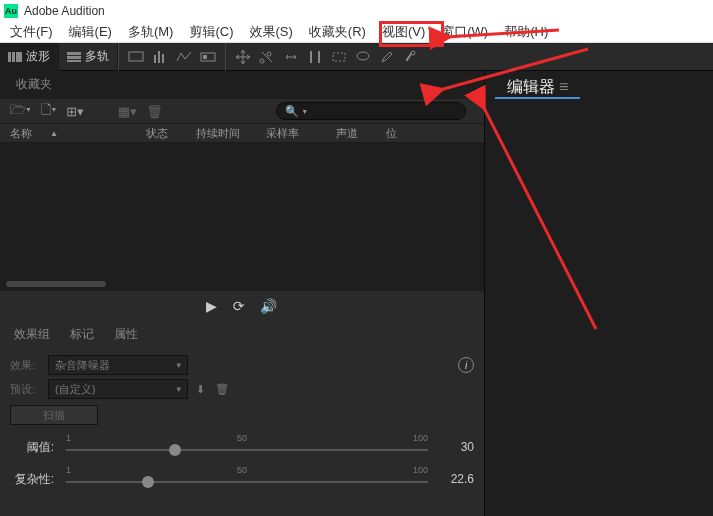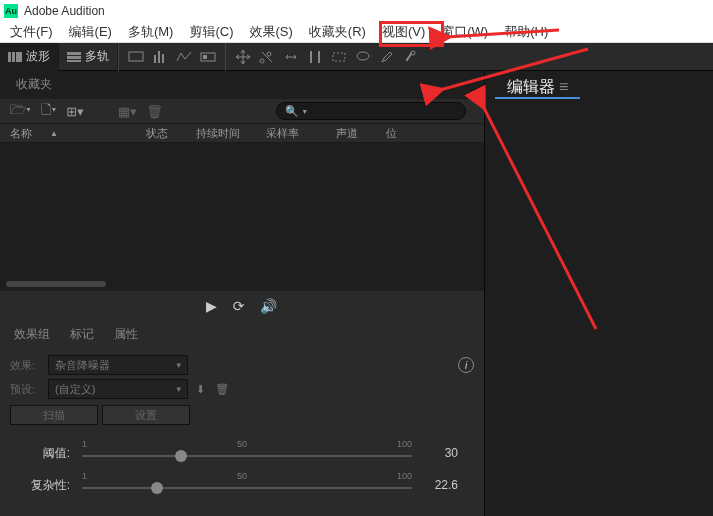--- a/index.html
+++ b/index.html
@@ -34,23 +34,23 @@
 .transport .btn{cursor:pointer}
 .lower-panel{flex:1;background:#2a2a2a;display:flex;flex-direction:column;min-height:0}
 .lower-tabs{height:28px;display:flex;align-items:flex-end;font-size:12px;gap:0;padding-left:4px}
 .lower-tabs .tab{padding:6px 10px}
 .diag-body{flex:1;padding:6px 10px;font-size:11px;color:#777;overflow:hidden}
 .form-row{display:flex;align-items:center;gap:4px;margin-bottom:4px}
 .form-row .label{width:34px;color:#666}
 .dropdown{width:140px;height:20px;background:#222;border:1px solid #111;padding:0 6px;display:flex;align-items:center;justify-content:space-between;color:#777;font-size:11px}
 .dropdown .chev{font-size:9px}
 .info-icon{margin-left:auto;width:16px;height:16px;border:1px solid #888;border-radius:50%;display:flex;align-items:center;justify-content:center;font-size:10px;font-style:italic;color:#ccc}
-.action-row{display:flex;gap:4px;margin:6px 0 16px}
+.action-row{display:flex;gap:4px;margin:6px 0 10px}
 .action-btn{flex:0 0 88px;height:20px;background:#333;border:1px solid #111;color:#666;font-size:11px;display:flex;align-items:center;justify-content:center}
-.slider-row{display:flex;align-items:center;gap:12px;margin:8px 16px}
+.slider-row{display:flex;align-items:center;gap:12px;margin:8px 0}
 .slider-row .lbl{width:44px;text-align:right;color:#ccc;font-size:12px}
 .slider-wrap{flex:1;position:relative;height:24px}
 .slider-track{position:absolute;top:14px;left:0;right:0;height:2px;background:#555}
 .slider-thumb{position:absolute;top:9px;width:12px;height:12px;background:#888;border-radius:50%;transform:translateX(-50%)}
 .slider-ticks{display:flex;justify-content:space-between;font-size:9px;color:#777;position:absolute;top:-2px;left:0;right:0}
 .slider-val{width:34px;color:#ccc;font-size:12px;text-align:right}
 .right-tabs{height:28px;display:flex;padding-left:10px;font-size:16px}
 .annot-box{position:absolute;border:3px solid #ea2a2a;pointer-events:none}
 .annot-arrow{position:absolute;pointer-events:none}
 </style>
@@ -210,21 +210,20 @@
           <span class="label">预设:</span>
           <div class="dropdown">
               <span>(自定义)</span>
               <span class="chev">▾</span>
             </div>
           <span style="margin-left:4px;color:#777">⬇</span>
           <span style="margin-left:6px;color:#777">🗑</span>
         </div>
         <div class="action-row">
           <div class="action-btn">扫描</div>
-          <div class="action-btn">设置</div>
         </div>
         <div class="slider-row">
           <span class="lbl">阈值:</span>
           <div class="slider-wrap">
             <div class="slider-ticks">
                 <span>1</span>
                 <span>50</span>
                 <span>100</span>
               </div>
             <div class="slider-track"></div>

